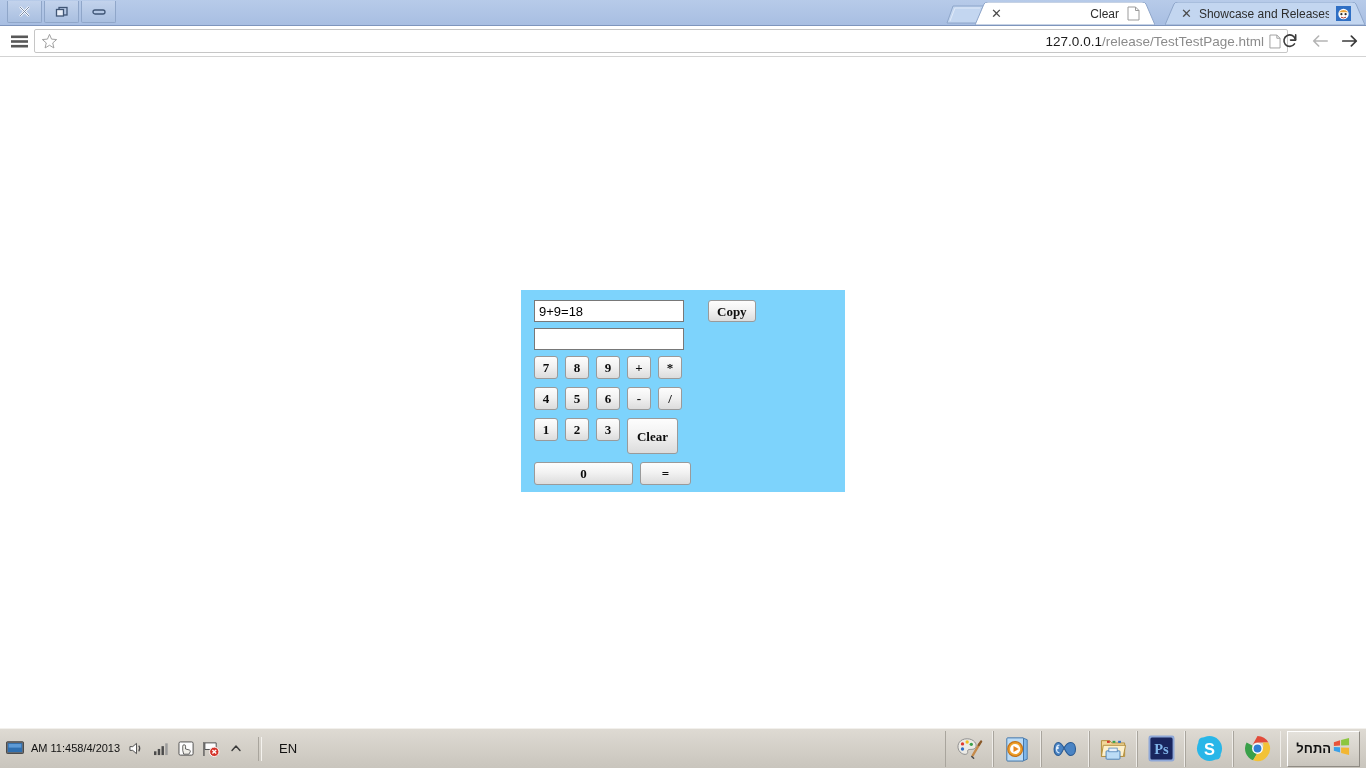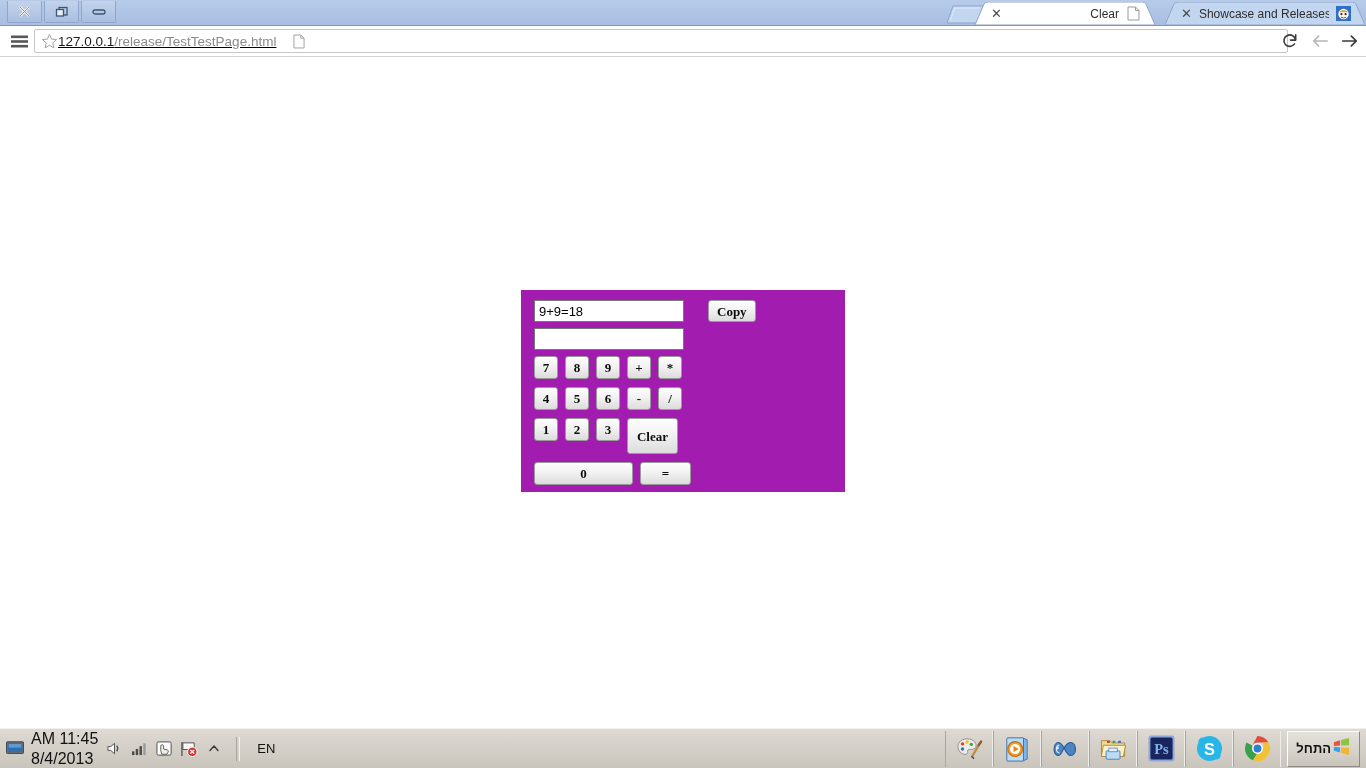--- a/index.html
+++ b/index.html
@@ -156,23 +156,23 @@
     box-sizing: border-box;
   }
   .star {
     flex: 0 0 16px;
     display: flex; align-items: center;
   }
   .url-wrap {
     flex: 1;
     display: flex;
     align-items: center;
-    gap: 17px;
+    justify-content: flex-end;
+    gap: 5px;
     overflow: hidden;
-    text-decoration: underline;
   }
   .url-text {
     font-size: 13.5px;
     white-space: nowrap;
     font-family: "Liberation Sans", sans-serif;
   }
   .url-host { color: #1c1c1c; }
   .url-path { color: #8b8b8b; }
   .nav-btns {
     position: absolute;
@@ -197,21 +197,21 @@
     overflow: hidden;
   }
 
   
   .calc-panel {
     position: absolute;
     left: 521px;
     top: 233px;
     width: 324px;
     height: 202px;
-    background: #a21caf;
+    background: #7dd3fc;
     box-sizing: border-box;
     padding: 10px 0 0 13px;
   }
   .calc-row {
     display: flex;
     align-items: center;
     margin-bottom: 6px;
   }
   .calc-display {
     width: 150px;
@@ -292,23 +292,23 @@
   
   .tray {
     display: flex;
     align-items: center;
     height: 38px;
     padding: 0 4px 0 6px;
     gap: 7px;
   }
   .tray-clock {
     display: flex;
-    flex-direction: column;
+    flex-direction: row;
     justify-content: center;
-    font-size: 16px;
+    font-size: 11px;
     color: #111;
     line-height: 1.25;
     text-align: left;
   }
   .tray-icon {
     display: flex;
     align-items: center;
     justify-content: center;
     width: 18px; height: 18px;
   }

